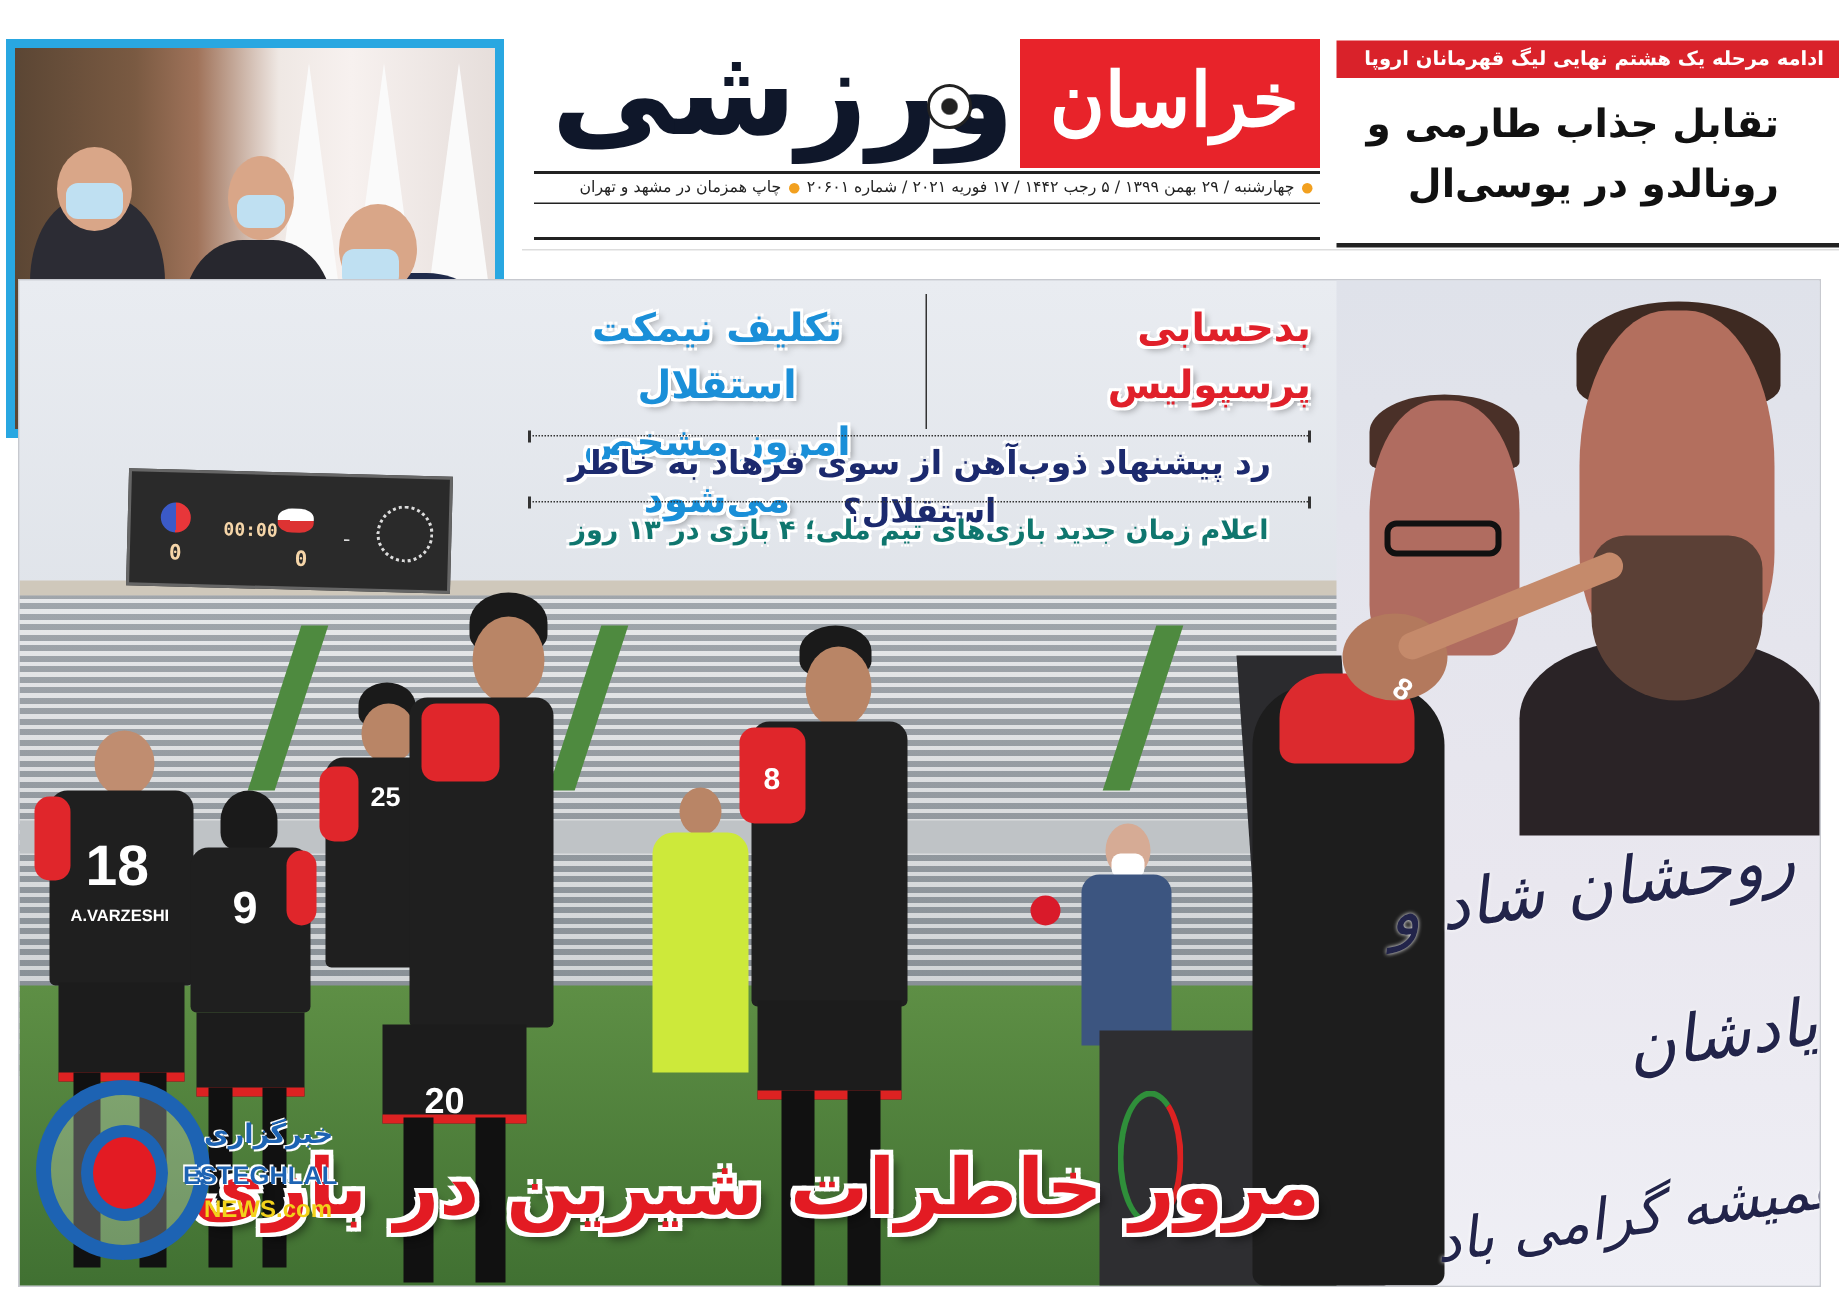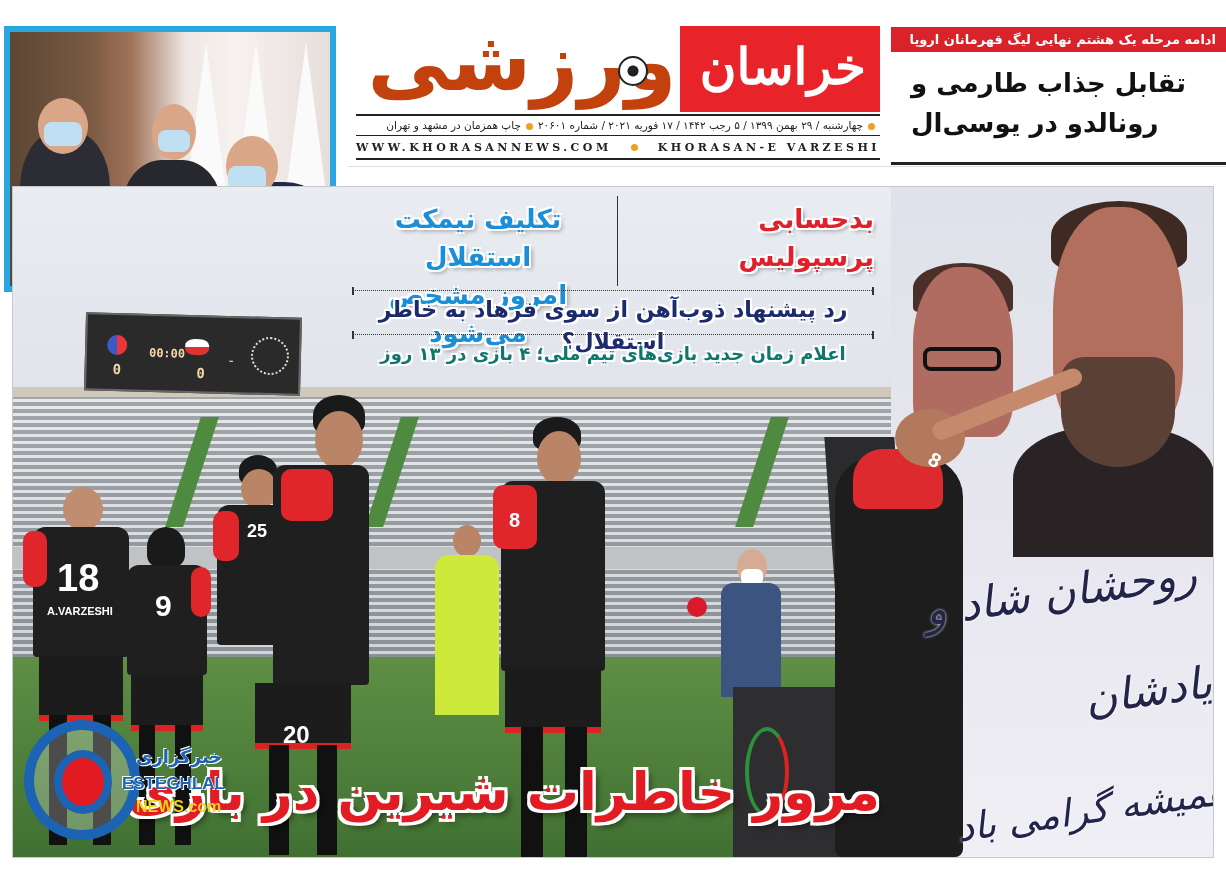--- a/index.html
+++ b/index.html
@@ -14,21 +14,21 @@
   .masthead { position:absolute; left:348px; top:10px; width:532px; height:150px; }
   .logo-red {
     position:absolute; right:0; top:16px; width:200px; height:86px; background:#e8232a;
   }
   .logo-red-text {
     position:absolute; right:14px; top:6px; color:#fff; font-family:"DejaVu Serif", serif;
     font-size:50px; font-weight:bold; line-height:70px; direction:rtl;
   }
   .logo-orange {
     position:absolute; left:14px; top:0px; width:320px; height:104px;
-    color:#c2410c; font-size:82px; font-weight:bold; line-height:104px;
+    color:#0f172a; font-size:82px; font-weight:bold; line-height:104px;
     direction:rtl; text-align:center; letter-spacing:-4px;
     font-family:"DejaVu Sans", sans-serif;
   }
   .ball-icon {
     position:absolute; left:270px; top:46px; width:30px; height:30px; border-radius:50%;
     background:radial-gradient(circle at 50% 50%, #222 0 5px, #fff 6px 100%);
     border:2px solid #222; box-sizing:border-box;
   }
   .mast-rule { position:absolute; left:8px; right:0; height:2px; background:#222; }
   .date-line {
@@ -42,21 +42,21 @@
     display:flex; justify-content:space-between; align-items:center; font-weight:bold;
   }
 
   
   .tr-teaser { position:absolute; left:891px; top:27px; width:335px; height:135px; }
   .tr-kicker {
     position:absolute; left:0; right:0; top:0; height:25px; background:#d9222a; color:#fff;
     direction:rtl; font-size:13px; font-weight:bold; line-height:25px; padding-right:10px; box-sizing:border-box;
   }
   .tr-title {
-    position:absolute; right:40px; top:36px; direction:rtl; text-align:left;
+    position:absolute; right:40px; top:36px; direction:rtl; text-align:right;
     font-size:26px; font-weight:bold; color:#111; line-height:40px;
   }
   .tr-rule { position:absolute; left:0; right:0; top:135px; height:3px; background:#222; }
 
   .header-divider { position:absolute; left:348px; right:0; top:166px; height:1px; background:#ddd; }
 
   
   .inset {
     position:absolute; left:4px; top:26px; width:332px; height:266px;
     background:#29a7e1; box-sizing:border-box; padding:4px;
@@ -218,25 +218,20 @@
     <div class="logo-orange">ورزشی</div>
     <div class="ball-icon"></div>
     <div class="logo-red">
       <div class="logo-red-text">خراسان</div>
     </div>
     <div class="mast-rule" style="top:104px;"></div>
     <div class="date-line">
       <span class="dot"></span><span>چهارشنبه / ۲۹ بهمن ۱۳۹۹ / ۵ رجب ۱۴۴۲ / ۱۷ فوریه ۲۰۲۱ / شماره ۲۰۶۰۱</span><span class="dot"></span><span>چاپ همزمان در مشهد و تهران</span>
     </div>
     <div class="mast-rule" style="top:125px;height:1px;"></div>
-    <div class="web-line">
-      <span>WWW.KHORASANNEWS.COM</span>
-      <span class="dot"></span>
-      <span>KHORASAN-E VARZESHI</span>
-    </div>
     <div class="mast-rule" style="top:148px;"></div>
   </div>
 
   <div class="tr-teaser">
     <div class="tr-kicker">ادامه مرحله یک هشتم نهایی لیگ قهرمانان اروپا</div>
     <div class="tr-title">
       <div>تقابل جذاب طارمی و</div>
       <div>رونالدو در یوسی‌ال</div>
     </div>
     <div class="tr-rule"></div>

